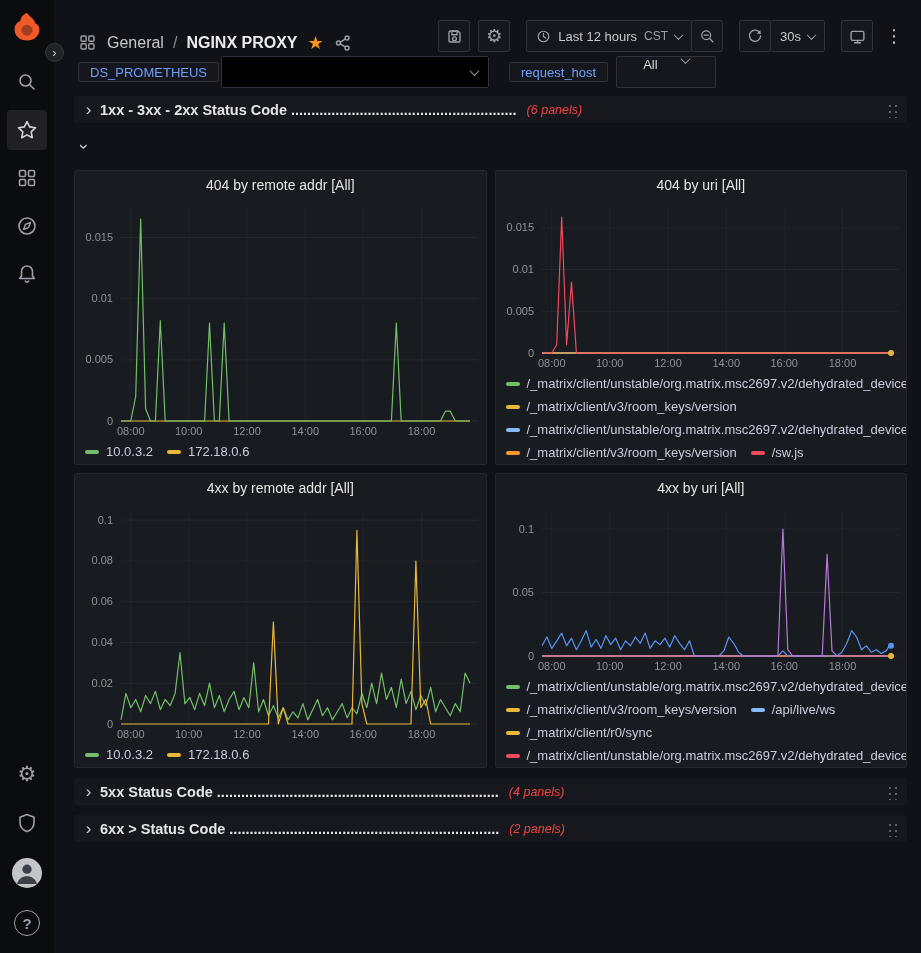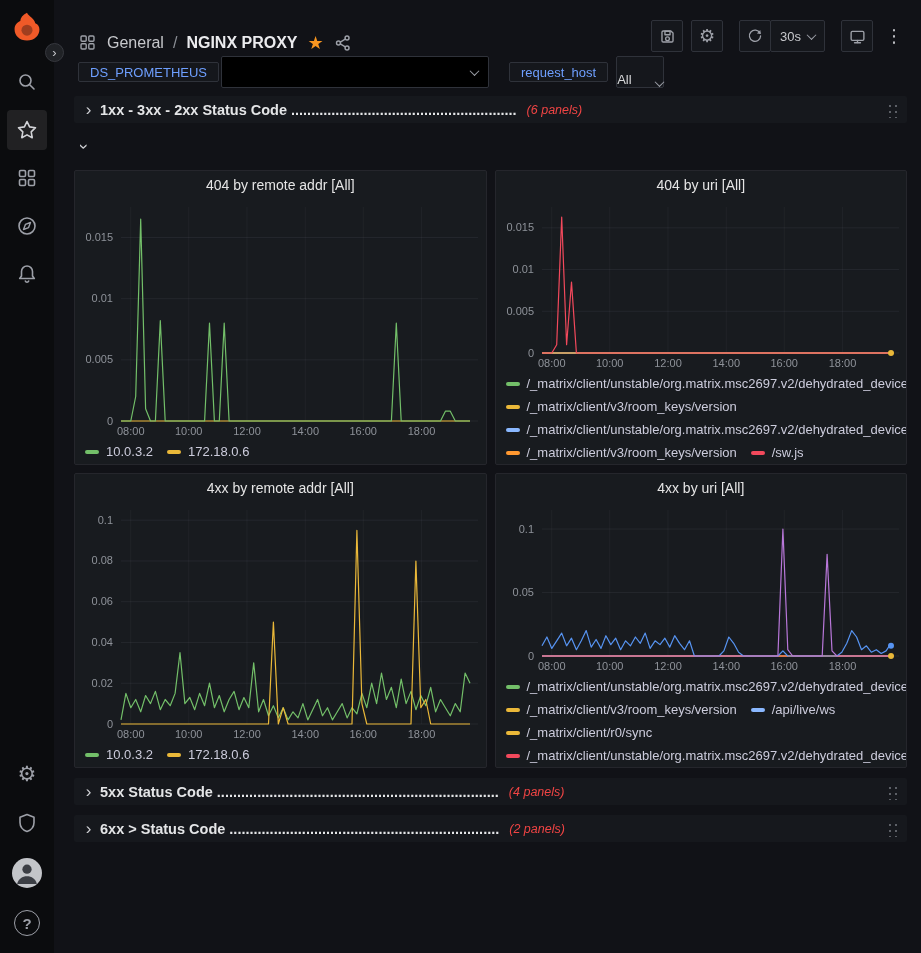--- a/index.html
+++ b/index.html
@@ -31,21 +31,21 @@
   .btn.icon-only{padding:0;width:32px}
   .btn-group{display:inline-flex}
   .btn-group .btn + .btn{margin-left:-1px}
   .tz{color:#9da0a8;font-size:12px}
   .kebab{font-size:18px;color:#c7c8cc;padding:0 4px;cursor:pointer;line-height:1}
   .chev-down{width:6px;height:6px;border-right:1.6px solid #9da0a8;border-bottom:1.6px solid #9da0a8;transform:rotate(45deg) translate(-1px,-1px);display:inline-block}
   
   .subnav{height:40px;flex:0 0 40px;display:flex;align-items:center;padding:0 14px 0 24px}
   .var-label{height:20px;display:inline-flex;align-items:center;padding:0 11px;border:1px solid #2f323a;background:#15171c;color:#6e9fff;font-size:13px;font-weight:500;border-radius:2px;box-sizing:border-box;cursor:pointer}
   .var-select{width:268px;height:32px;background:#000;border:1px solid #2f323a;display:inline-flex;align-items:center;justify-content:space-between;padding:0 10px;border-radius:2px;box-sizing:border-box;margin-left:2px;cursor:pointer;color:#d8d9da;font-size:13px}
-  .all-select{height:32px;display:inline-flex;align-items:flex-end;gap:24px;padding:0 0;border:1px solid #2f323a;background:#15171c;border-radius:2px;box-sizing:border-box;color:#d8d9da;font-size:13px;margin-left:8px;cursor:pointer}
+  .all-select{height:32px;display:inline-flex;align-items:flex-start;gap:24px;padding:0 26px;border:1px solid #2f323a;background:#15171c;border-radius:2px;box-sizing:border-box;color:#d8d9da;font-size:13px;margin-left:8px;cursor:pointer}
   .gap-left{margin-left:20px}
   
   .dashboard{flex:1;padding:4px 14px 0 20px;overflow:hidden}
   .row-header{height:27px;display:flex;align-items:center;background:#16181d;border-radius:2px;padding:0 8px 0 6px;margin-bottom:10px;cursor:pointer}
   .row-header.expanded{background:transparent;padding-left:2px}
   .row-chev{color:#cfd0d4;font-size:17px;width:17px;display:inline-flex;justify-content:center;line-height:1;flex:0 0 17px}
   .row-chev.open{transform:rotate(90deg)}
   .row-title{font-size:14.5px;font-weight:700;color:#e4e5e7;white-space:nowrap;overflow:hidden;margin-left:3px}
   .row-meta{font-size:12.5px;font-style:italic;color:#ef4444;margin-left:10px;white-space:nowrap}
   .row-drag{margin-left:auto;width:13px;height:17px;background-image:radial-gradient(circle,#5c5f66 1.1px,transparent 1.3px);background-size:6px 6px;background-position:1px 2px;cursor:grab;flex:0 0 13px}
@@ -160,20 +160,38 @@
         <button class="btn icon-only">
           <svg width="17" height="17" viewBox="0 0 20 20">
             <path class="icon-stroke" d="M3.5 5A1.5 1.5 0 0 1 5 3.5h9L16.5 6v9a1.5 1.5 0 0 1-1.5 1.5H5A1.5 1.5 0 0 1 3.5 15z"></path>
             <rect class="icon-stroke" x="7" y="3.8" width="6" height="4.2"></rect>
             <circle class="icon-stroke" cx="10" cy="12.6" r="2.2"></circle>
           </svg>
         </button>
         <button class="btn icon-only">
           <span class="gear-glyph" style="font-size:18px">⚙</span>
         </button>
+        <div class="btn-group" style="margin-left:8px">
+          <button class="btn">
+            <svg width="15" height="15" viewBox="0 0 20 20">
+              <circle class="icon-stroke" cx="10" cy="10" r="7"></circle>
+              <polyline class="icon-stroke" points="10,5.8 10,10 13,12"></polyline>
+            </svg>
+            <span>Last 12 hours</span>
+            <span class="tz">CST</span>
+            <span class="chev-down"></span>
+          </button>
+          <button class="btn icon-only">
+            <svg width="16" height="16" viewBox="0 0 20 20">
+              <circle class="icon-stroke" cx="9" cy="9" r="5.5"></circle>
+              <line class="icon-stroke" x1="13.2" y1="13.2" x2="17.2" y2="17.2"></line>
+              <line class="icon-stroke" x1="6.5" y1="9" x2="11.5" y2="9"></line>
+            </svg>
+          </button>
+        </div>
         <div class="btn-group" style="margin-left:8px">
           <button class="btn icon-only">
             <svg width="16" height="16" viewBox="0 0 20 20">
               <path class="icon-stroke" d="M16.2 6.4A7 7 0 1 0 17 10"></path>
               <polygon points="16.6,2.6 17.3,7.6 12.4,6.9" fill="#9da0a8"></polygon>
             </svg>
           </button>
           <button class="btn">
             <span>30s</span>
             <span class="chev-down"></span>

